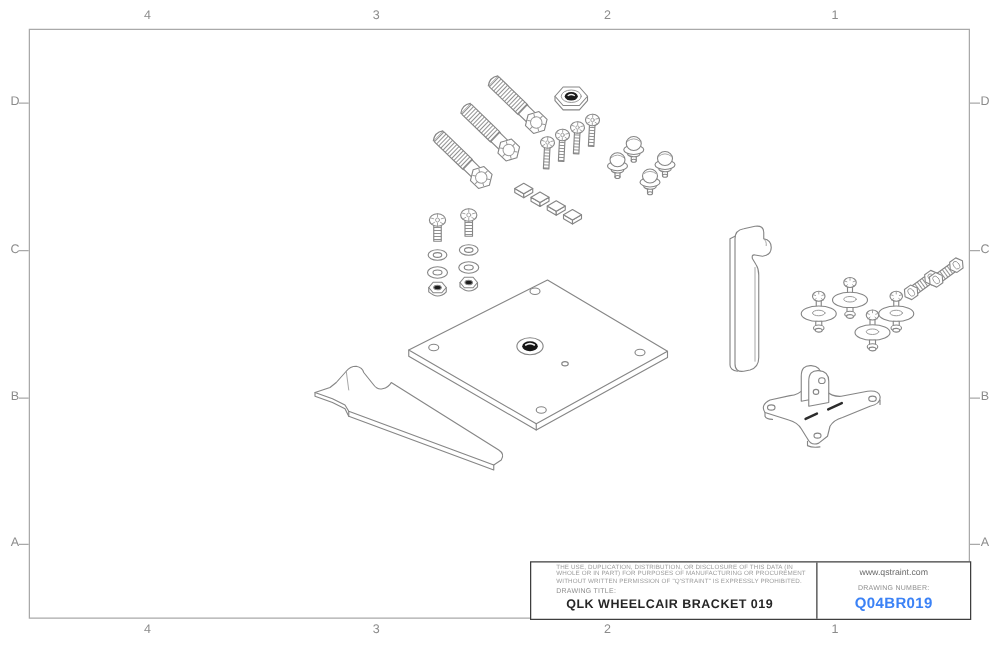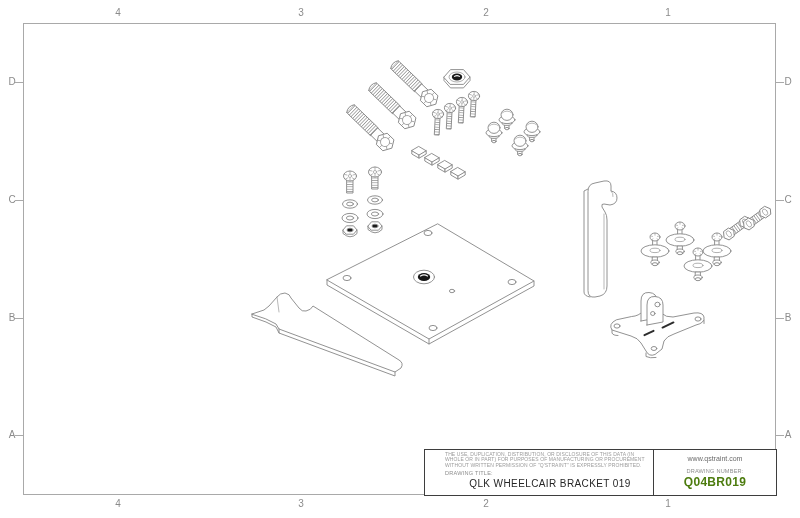--- a/index.html
+++ b/index.html
@@ -20,24 +20,24 @@
   
   .tblock{
     position:absolute;left:424px;top:449px;width:353px;height:47px;
     box-sizing:border-box;border:1px solid #3e3e3e;display:flex;background:#fff;
   }
   .tb-left{flex:1;box-sizing:border-box;padding:2px 6px 2px 20px;overflow:hidden;}
   .tb-right{width:123px;box-sizing:border-box;border-left:1px solid #3e3e3e;
     text-align:center;padding-top:5px;overflow:hidden;}
   .legal{font-size:5px;line-height:5.3px;color:#9b9b9b;letter-spacing:0.1px;}
   .tb-label{font-size:5.6px;color:#8e8e8e;margin-top:2px;letter-spacing:0.2px;}
-  .tb-title{font-size:10px;font-weight:normal;color:#262626;text-align:center;
+  .tb-title{font-size:10px;font-weight:bold;color:#262626;text-align:left;
     margin-top:2px;margin-left:8px;letter-spacing:0.4px;white-space:nowrap;}
   .tb-www{font-size:7px;color:#6a6a6a;margin-bottom:6px;}
-  .tb-num{font-size:12px;font-weight:bold;color:#4d7c0f;margin-top:1px;letter-spacing:0.3px;}
+  .tb-num{font-size:12px;font-weight:bold;color:#3b82f6;margin-top:1px;letter-spacing:0.3px;}
 </style>
 </head>
 <body>
 
 <div class="sheet">
 
   <div class="drawing-border"></div>
 
   <span class="zl" style="left:118px;top:13px">4</span>
   <span class="zl" style="left:301px;top:13px">3</span>

